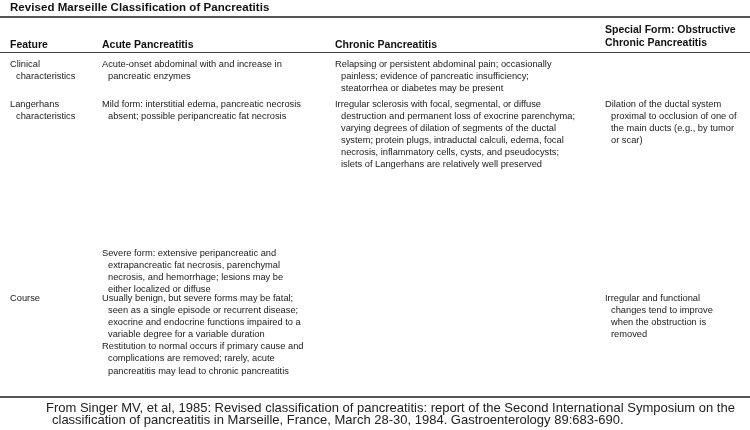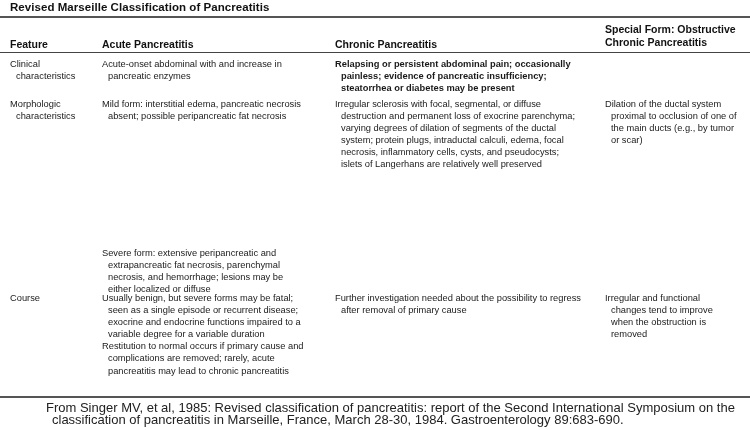--- a/index.html
+++ b/index.html
@@ -48,26 +48,26 @@
   <div>Chronic Pancreatitis</div>
 </div>
 <div class="rule-thin" style="top:52px;"></div>
 
 <div class="cell" style="left:10px; top:58px; width:82px;">
   <span class="para">Clinical characteristics</span>
 </div>
 <div class="cell" style="left:102px; top:58px; width:200px;">
   <span class="para">Acute-onset abdominal with and increase in pancreatic enzymes</span>
 </div>
-<div class="cell" style="left:335px; top:58px; width:240px;font-weight:bold;">
+<div class="cell" style="left:335px; top:58px; width:240px;">
   <span class="para">Relapsing or persistent abdominal pain; occasionally painless; evidence of pancreatic insufficiency; steatorrhea or diabetes may be present</span>
 </div>
 
 <div class="cell" style="left:10px; top:98px; width:82px;">
-  <span class="para">Morphologic characteristics</span>
+  <span class="para">Langerhans characteristics</span>
 </div>
 <div class="cell" style="left:102px; top:98px; width:200px;">
   <span class="para">Mild form: interstitial edema, pancreatic necrosis absent; possible peripancreatic fat necrosis</span>
 </div>
 <div class="cell" style="left:102px; top:247px; width:200px;">
   <span class="para">Severe form: extensive peripancreatic and extrapancreatic fat necrosis, parenchymal necrosis, and hemorrhage; lesions may be either localized or diffuse</span>
 </div>
 <div class="cell" style="left:335px; top:98px; width:246px;">
   <span class="para">Irregular sclerosis with focal, segmental, or diffuse destruction and permanent loss of exocrine parenchyma; varying degrees of dilation of segments of the ductal system; protein plugs, intraductal calculi, edema, focal necrosis, inflammatory cells, cysts, and pseudocysts; islets of Langerhans are relatively well preserved</span>
 </div>
@@ -76,21 +76,20 @@
 </div>
 
 <div class="cell" style="left:10px; top:292px; width:82px;">
   <span class="para">Course</span>
 </div>
 <div class="cell" style="left:102px; top:292px; width:212px;">
   <span class="para">Usually benign, but severe forms may be fatal; seen as a single episode or recurrent disease; exocrine and endocrine functions impaired to a variable degree for a variable duration</span>
   <span class="para">Restitution to normal occurs if primary cause and complications are removed; rarely, acute pancreatitis may lead to chronic pancreatitis</span>
 </div>
 <div class="cell" style="left:335px; top:292px; width:246px;">
-  <span class="para">Further investigation needed about the possibility to regress after removal of primary cause</span>
 </div>
 <div class="cell" style="left:605px; top:292px; width:120px;">
   <span class="para">Irregular and functional changes tend to improve when the obstruction is removed</span>
 </div>
 
 <div class="rule-thick" style="top:396px;"></div>
 
 <div class="foot">From Singer MV, et al, 1985: Revised classification of pancreatitis: report of the Second International Symposium on the classification of pancreatitis in Marseille, France, March 28-30, 1984. Gastroenterology 89:683-690.</div>
 
 </body></html>

